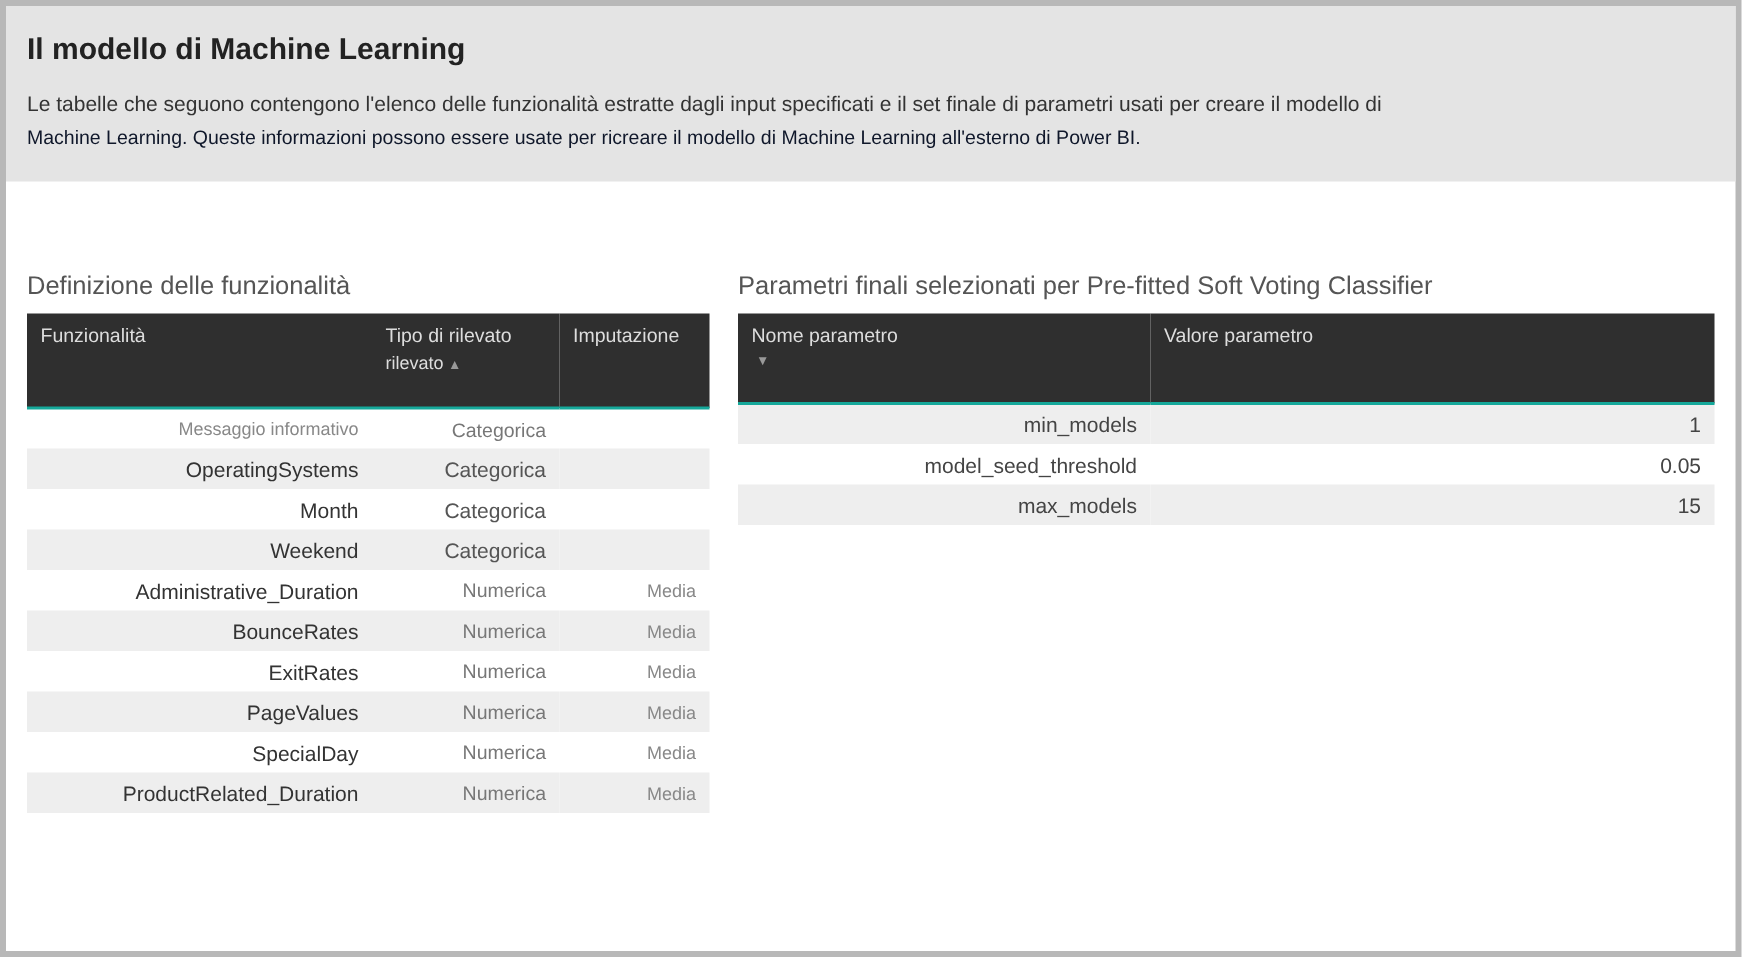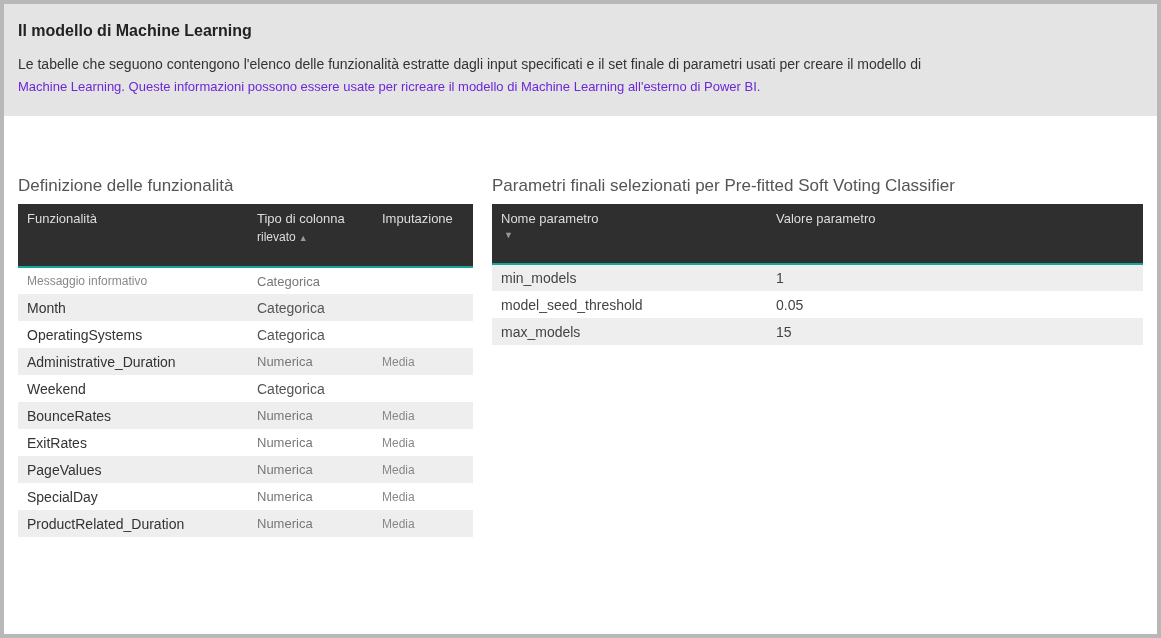--- a/index.html
+++ b/index.html
@@ -1,37 +1,37 @@
 <!DOCTYPE html>
 <html><head>
   <meta charset="utf-8">
   <style>
     * { margin: 0; padding: 0; box-sizing: border-box; }
     body { font-family: 'Segoe UI', Tahoma, sans-serif; background: #b8b8b8; width: 1161px; height: 638px; padding: 4px; }
     .page { background: #fff; width: 100%; height: 100%; }
     .header { background: #e4e4e4; padding: 18px 14px 20px 14px; }
-    .title { font-size: 16px; font-weight: 600; color: #222; margin-bottom: 15px; }
+    .title { font-size: 20px; font-weight: 600; color: #222; margin-bottom: 15px; }
     .desc-line1 { font-size: 14px; color: #333; line-height: 1.4; }
-    .desc-line2 { font-size: 13px; color: #6d28d9; line-height: 1.5; margin-top: 2px; }
+    .desc-line2 { font-size: 13px; color: #0f172a; line-height: 1.5; margin-top: 2px; }
     .content { display: flex; gap: 19px; padding: 60px 14px 20px 14px; }
     .left-col { width: 455px; }
     .right-col { flex: 1; }
     .section-title { font-size: 17px; color: #555; font-weight: 400; margin-bottom: 8px; }
     table { width: 100%; border-collapse: collapse; }
     thead { background: #2f2f2f; color: #ddd; }
     thead th { padding: 7px 9px 22px 9px; text-align: left; font-weight: 400; font-size: 13px; vertical-align: top; }
     .left-col thead th:nth-child(1) { width: 230px; }
     .left-col thead th:nth-child(2) { width: 125px; }
     .left-col thead th:nth-child(1), .left-col thead th:nth-child(3) { padding-bottom: 20px; }
     .th-sub { display: block; font-size: 12px; margin-top: 4px; }
     .sort-arrow { display: inline-block; margin-left: 3px; font-size: 9px; color: #999; }
     .right-col thead th:nth-child(1) { width: 275px; }
     tbody { border-top: 2px solid #15a89a; }
     tbody tr { height: 27px; }
-    tbody td { padding: 4px 9px; font-size: 14px; color: #444; }
+    tbody td { padding: 4px 9px; font-size: 14px; color: #444; text-align: right; }
     .left-col tbody tr:nth-child(even) { background: #eeeeee; }
     .right-col tbody tr:nth-child(odd) { background: #eeeeee; }
     .feat-name { color: #333; }
     .feat-name.info { font-size: 12px; color: #888; }
     .feat-type { color: #777; font-size: 13px; }
     .feat-type.cat1 { color: #555; font-size: 14px; }
     .feat-imp { color: #888; font-size: 12px; }
   </style>
 </head>
 <body>
@@ -43,51 +43,51 @@
     <div class="desc-line2">Machine Learning. Queste informazioni possono essere usate per ricreare il modello di Machine Learning all'esterno di Power BI.</div>
   </div>
   <div class="content">
     <div class="left-col">
       <div class="section-title">Definizione delle funzionalità</div>
       <table>
         <thead>
           <tr>
             <th>Funzionalità</th>
             <th>
-              <span>Tipo di colonna</span>
+              <span>Tipo di rilevato</span>
               <span class="th-sub"><span>rilevato</span><span class="sort-arrow">▲</span></span>
             </th>
             <th>Imputazione</th>
           </tr>
         </thead>
         <tbody id="features-body">
             <tr>
               <td class="feat-name info">Messaggio informativo</td>
               <td class="feat-type">Categorica</td>
               <td class="feat-imp"></td>
             </tr>
             <tr>
+              <td class="feat-name">OperatingSystems</td>
+              <td class="feat-type cat1">Categorica</td>
+              <td class="feat-imp"></td>
+            </tr>
+            <tr>
               <td class="feat-name">Month</td>
               <td class="feat-type cat1">Categorica</td>
               <td class="feat-imp"></td>
             </tr>
             <tr>
-              <td class="feat-name">OperatingSystems</td>
+              <td class="feat-name">Weekend</td>
               <td class="feat-type cat1">Categorica</td>
               <td class="feat-imp"></td>
             </tr>
             <tr>
               <td class="feat-name">Administrative_Duration</td>
               <td class="feat-type">Numerica</td>
               <td class="feat-imp">Media</td>
-            </tr>
-            <tr>
-              <td class="feat-name">Weekend</td>
-              <td class="feat-type cat1">Categorica</td>
-              <td class="feat-imp"></td>
             </tr>
             <tr>
               <td class="feat-name">BounceRates</td>
               <td class="feat-type">Numerica</td>
               <td class="feat-imp">Media</td>
             </tr>
             <tr>
               <td class="feat-name">ExitRates</td>
               <td class="feat-type">Numerica</td>
               <td class="feat-imp">Media</td>

